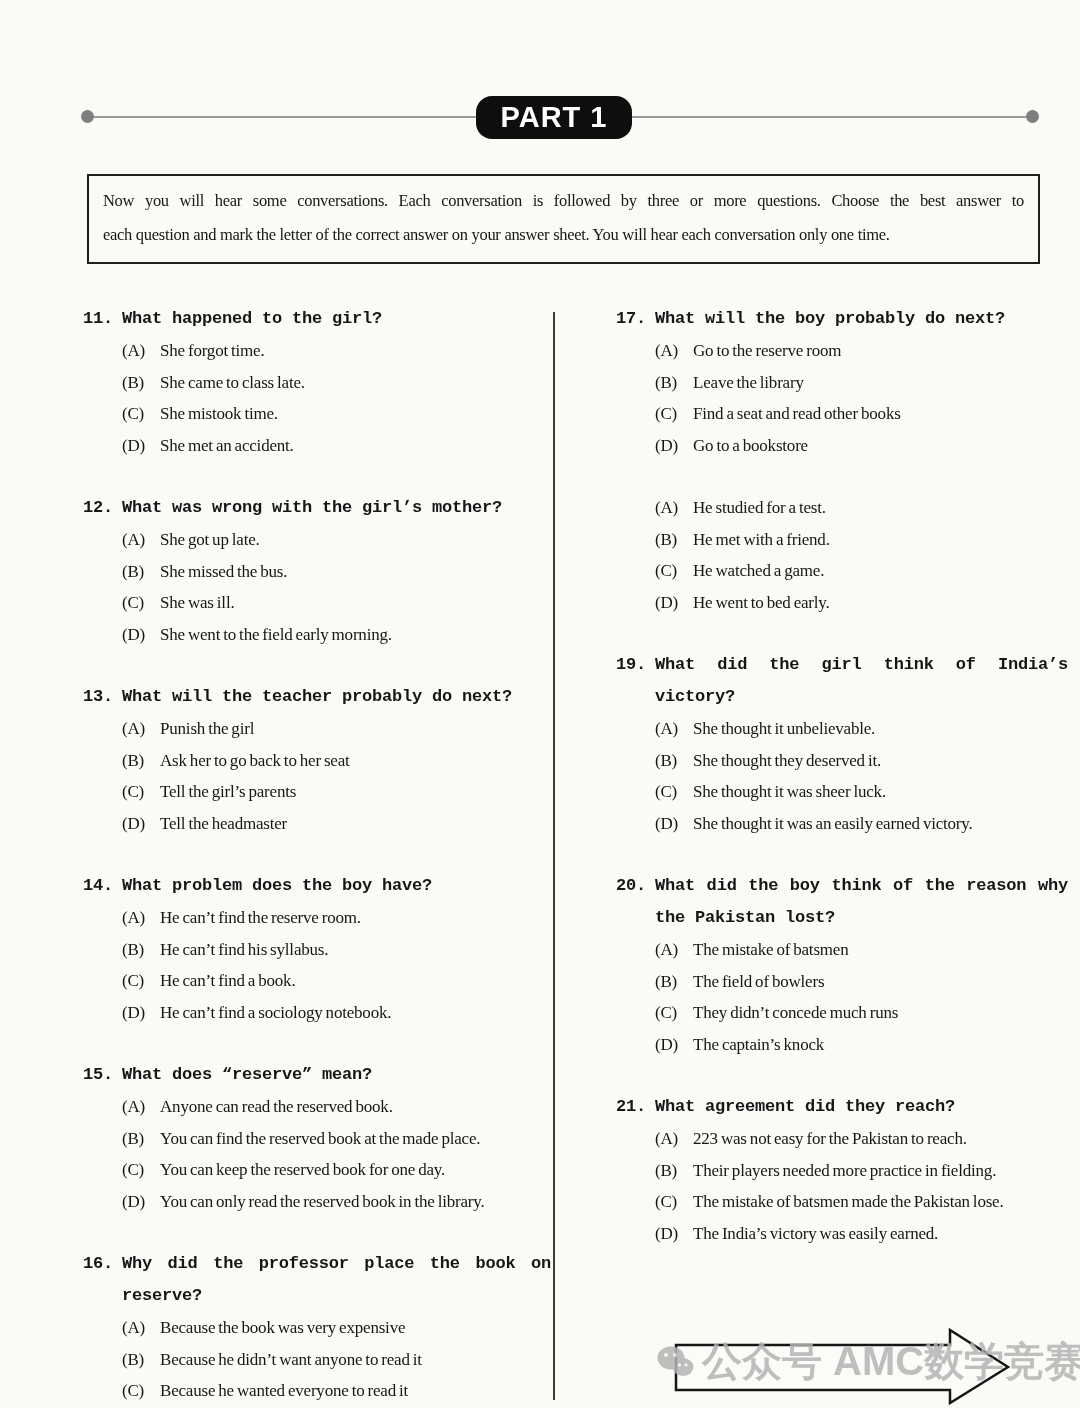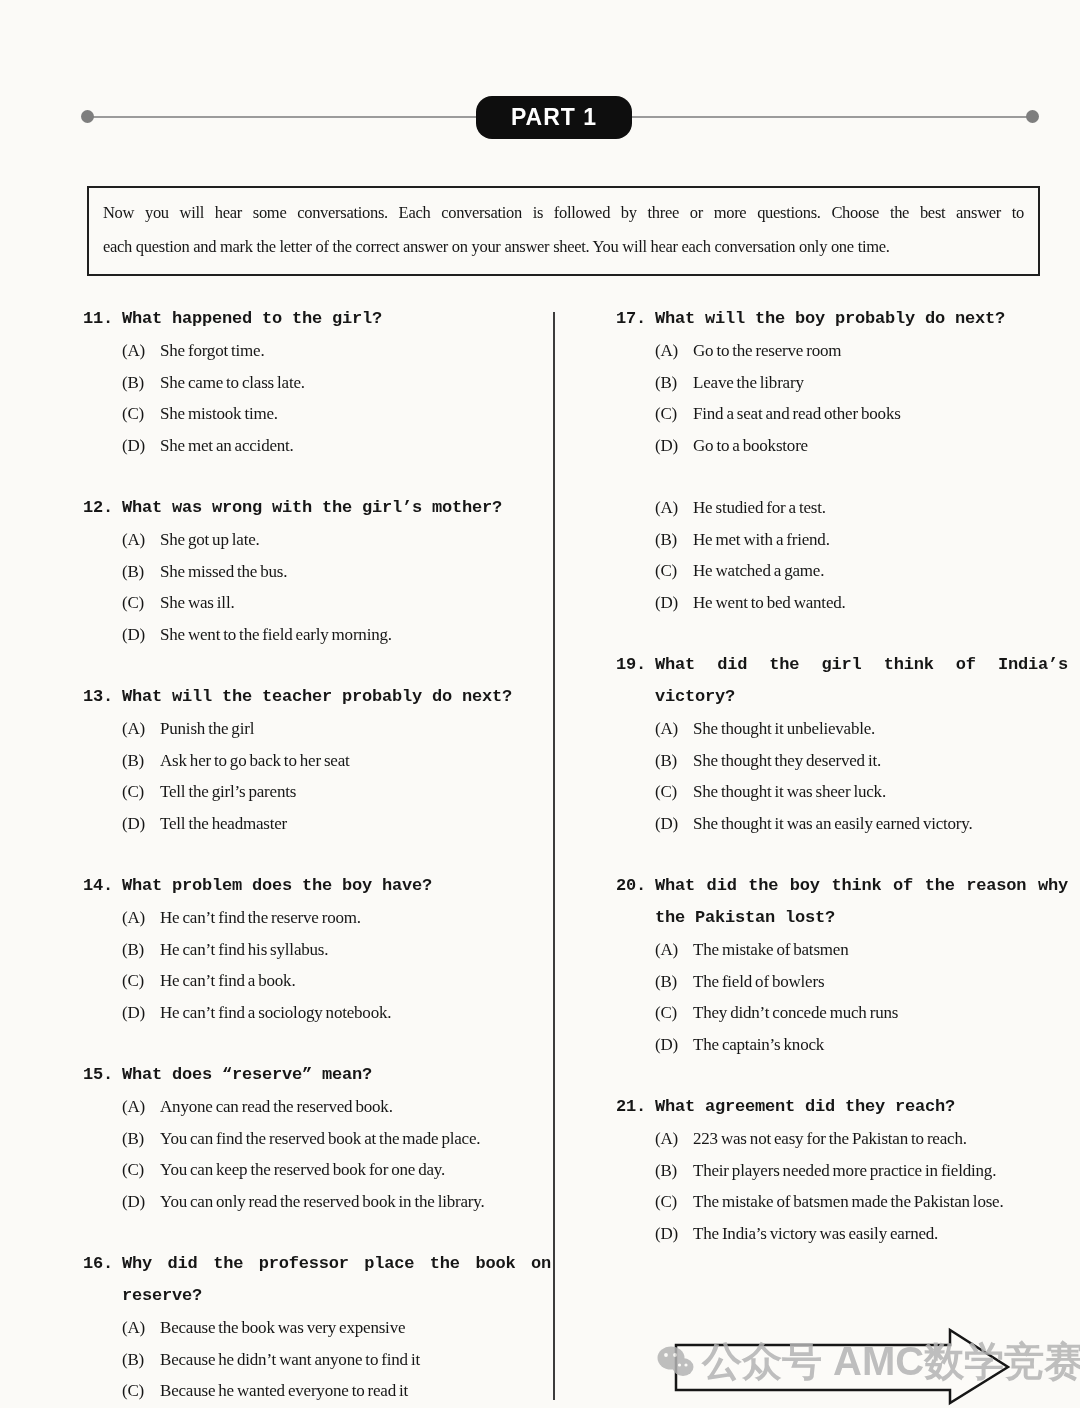--- a/index.html
+++ b/index.html
@@ -13,25 +13,25 @@
   .end-dot{position:absolute;top:110px;width:13px;height:13px;border-radius:50%;background:#7e7e7e;}
   .end-dot.left{left:81px;}
   .end-dot.right{left:1026px;}
   .part-pill{
     position:absolute;left:476px;top:96px;width:156px;height:43px;
     background:#0e0e0e;border-radius:16px;
     display:flex;align-items:center;justify-content:center;
   }
   .part-pill span{
     color:#ffffff;font-family:"Liberation Sans",sans-serif;
-    font-weight:bold;font-size:23px;letter-spacing:1px;
+    font-weight:bold;font-size:29px;letter-spacing:1px;
   }
   
   .instructions{
-    position:absolute;left:87px;top:186px;width:921px;
+    position:absolute;left:87px;top:174px;width:921px;
     border:2px solid #1f1f1f;padding:8px 14px 10px 14px;
     font-size:16.5px;letter-spacing:-0.3px;background:transparent;
   }
   .instructions .l1{line-height:34px;text-align:justify;text-align-last:justify;white-space:nowrap;}
   .instructions .l2{line-height:34px;white-space:nowrap;}
   
   .col{position:absolute;top:303px;}
   .col-left{left:83px;width:468px;}
   .col-right{left:616px;width:452px;}
   .question{margin-bottom:31px;}
@@ -199,21 +199,21 @@
       <div class="q-head">
         <span class="q-num">16.</span>
         <span class="q-stem">Why did the professor place the book on reserve?</span>
       </div>
       <div class="q-opt">
           <span class="opt-letter">(A)</span>
           <span class="opt-text">Because the book was very expensive</span>
         </div>
       <div class="q-opt">
           <span class="opt-letter">(B)</span>
-          <span class="opt-text">Because he didn’t want anyone to find it</span>
+          <span class="opt-text">Because he didn’t want anyone to read it</span>
         </div>
       <div class="q-opt">
           <span class="opt-letter">(C)</span>
           <span class="opt-text">Because he wanted everyone to read it</span>
         </div>
       <div class="q-opt">
           <span class="opt-letter">(D)</span>
           <span class="opt-text">Because he had bought the book</span>
         </div>
     </div>
@@ -253,21 +253,21 @@
       <div class="q-opt">
           <span class="opt-letter">(B)</span>
           <span class="opt-text">He met with a friend.</span>
         </div>
       <div class="q-opt">
           <span class="opt-letter">(C)</span>
           <span class="opt-text">He watched a game.</span>
         </div>
       <div class="q-opt">
           <span class="opt-letter">(D)</span>
-          <span class="opt-text">He went to bed wanted.</span>
+          <span class="opt-text">He went to bed early.</span>
         </div>
     </div>
 
     <div class="question">
       <div class="q-head">
         <span class="q-num">19.</span>
         <span class="q-stem">What did the girl think of India’s victory?</span>
       </div>
       <div class="q-opt">
           <span class="opt-letter">(A)</span>

